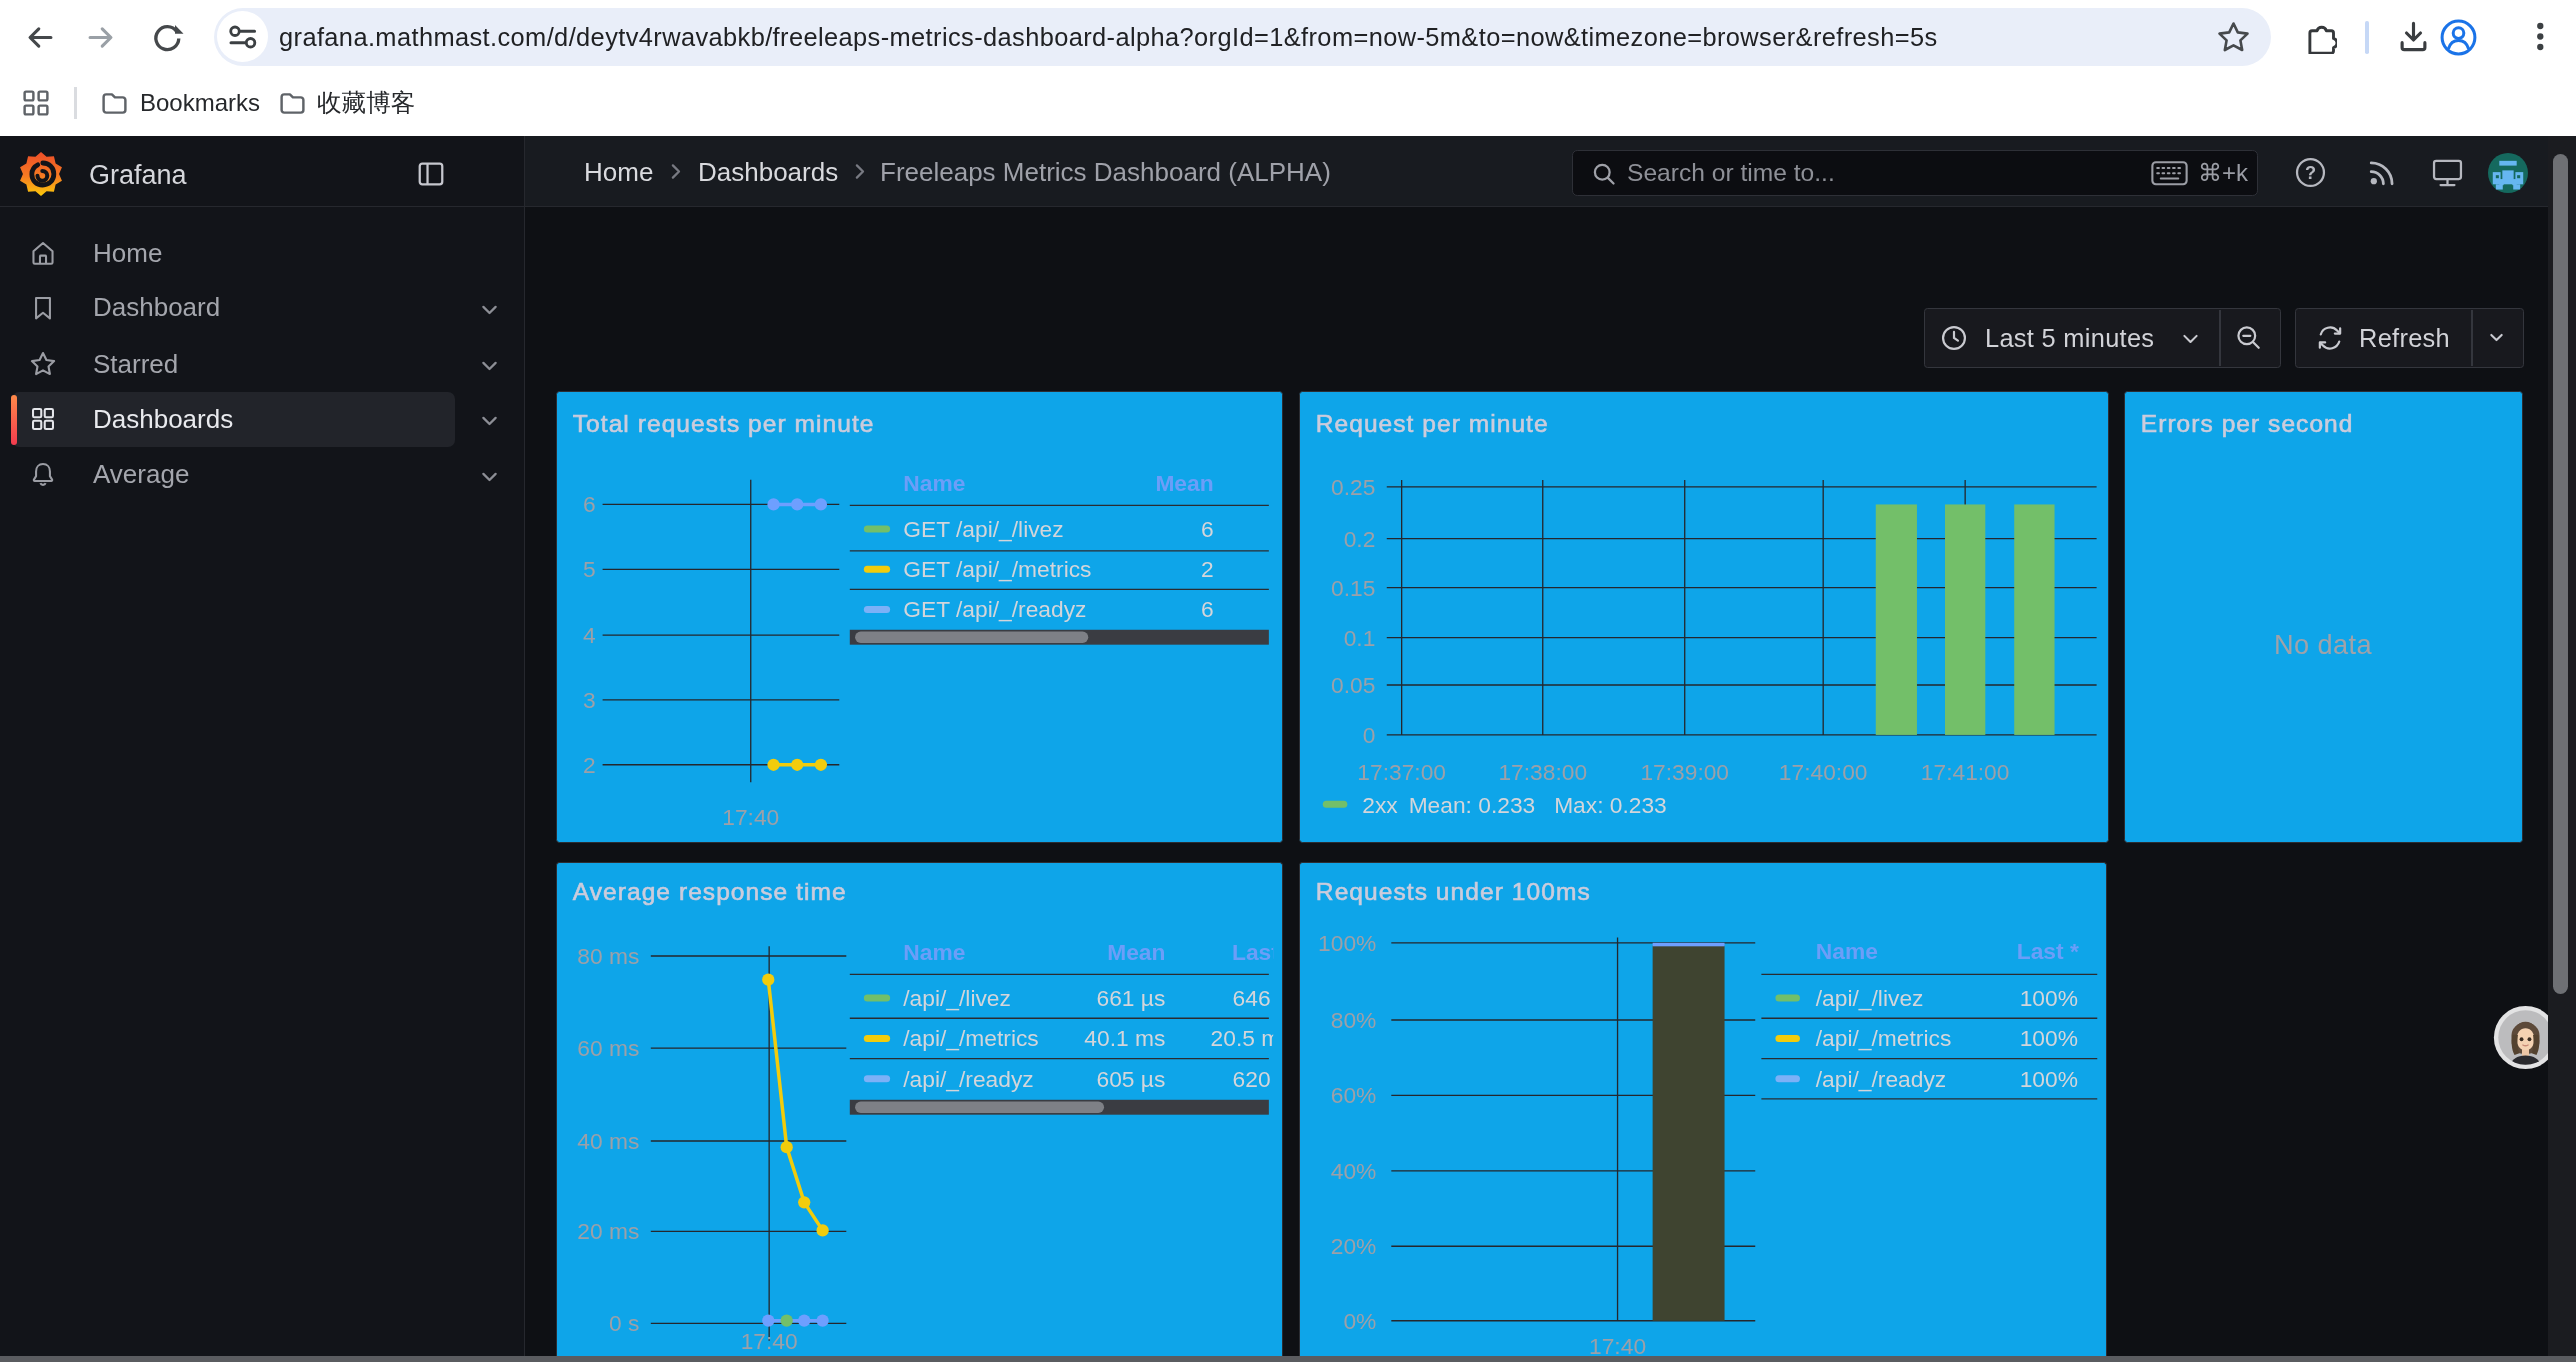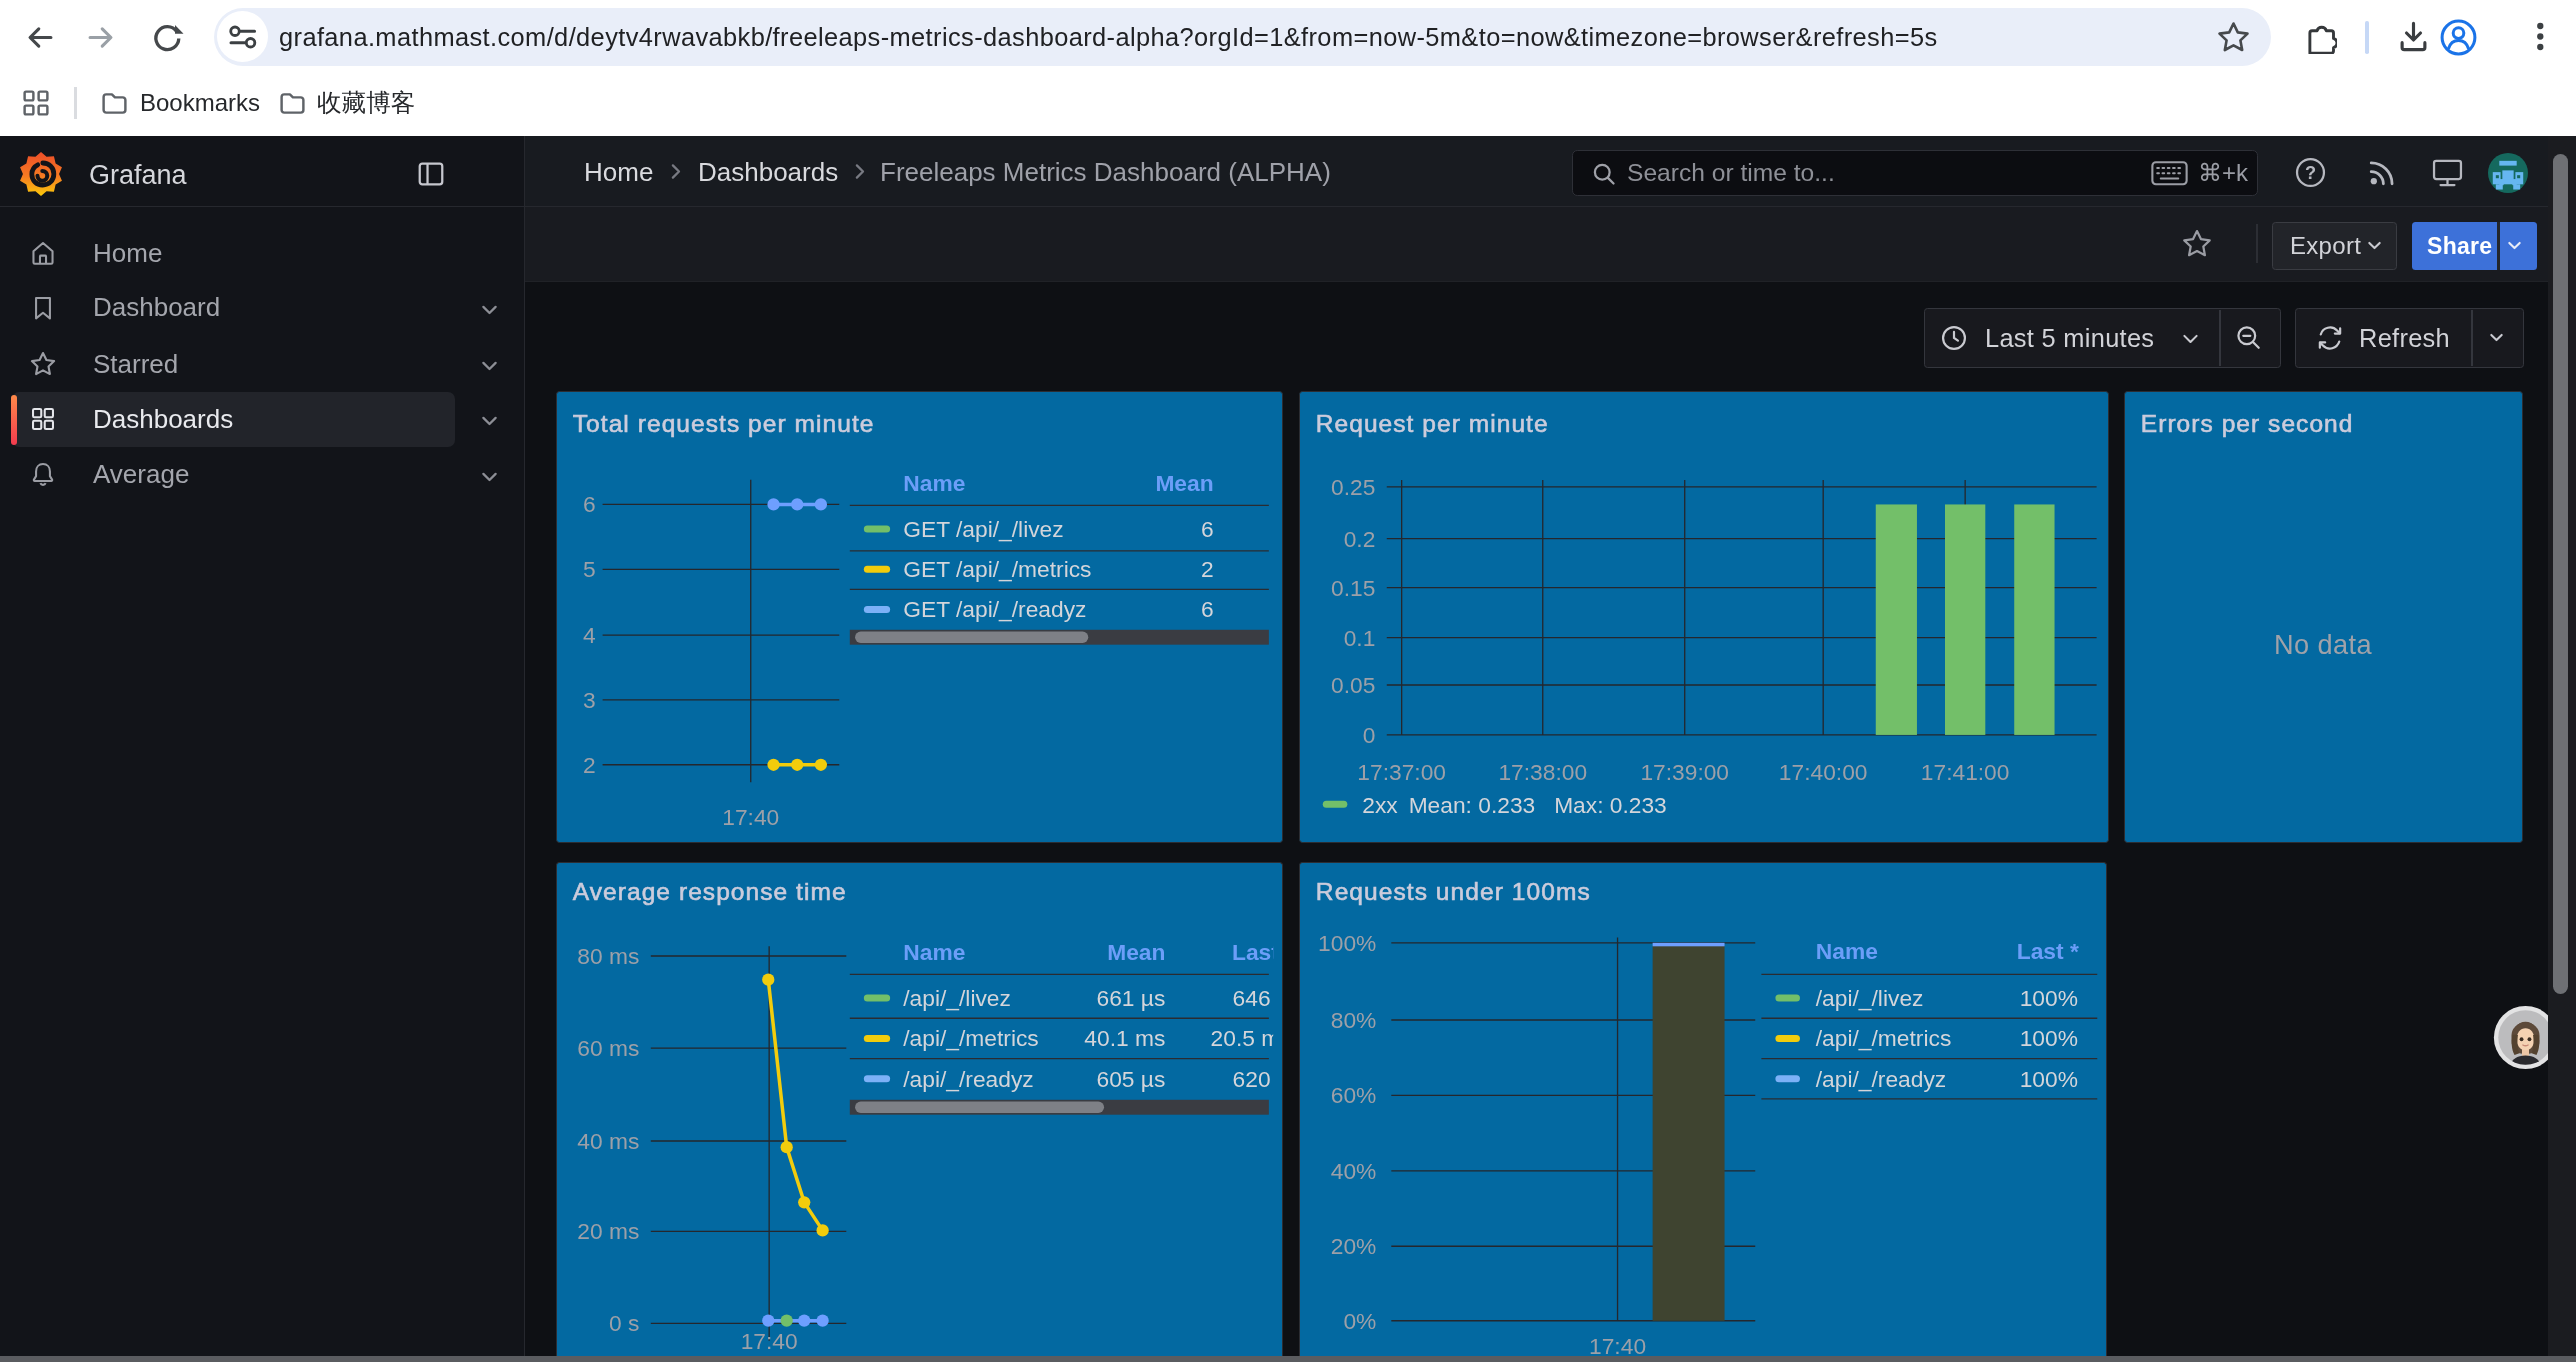--- a/index.html
+++ b/index.html
@@ -15,21 +15,21 @@
     font-size:25.4px; color:#202124; white-space:nowrap; letter-spacing:0.4px; }
   
   #app { position:absolute; left:0; top:136px; width:2576px; height:1227px; background:#0e1014; }
   #sidebar { position:absolute; left:0; top:0; width:525px; height:1227px;
     background:#121419; border-right:0.9px solid #26282e;text-decoration:underline; }
   #topnav { position:absolute; left:525px; top:0; width:2051px; height:71px;
     background:#181b20; border-bottom:0.9px solid #26282e; }
   #subnav { position:absolute; left:525px; top:71px; width:2051px; height:75px;
     background:#191b20; border-bottom:0.9px solid #202227; }
   .navtext { color:#d9dade; font-size:26px; }
-  .panel { position:absolute; background:#0369a1; border:0.9px solid #2b2d33; border-radius:3.5px; }
+  .panel { position:absolute; background:#0ea5e9; border:0.9px solid #2b2d33; border-radius:3.5px; }
   #bottomstrip { position:absolute; left:0; top:1220px; width:2576px; height:7px; background:#5a5c60; }
   #vtrack { position:absolute; left:2548px; top:0; width:28px; height:1227px; background:#1b1c20; }
   #vthumb { position:absolute; left:2553px; top:18.4px; width:15px; height:840px;
     background:#6e7074; border-radius:8px; }
   .btn { position:absolute; border:1.8px solid #34363d; border-radius:3.5px; background:#18191e; }
   .btxt { color:#d2d3d8; font-size:25.4px; white-space:nowrap; letter-spacing:0.3px; }
   svg text { font-family:"Liberation Sans", sans-serif; }
 </style>
 </head>
 <body>
@@ -214,37 +214,20 @@
           <rect x="31.5" y="22" width="9" height="14"></rect>
           <rect x="9" y="36" width="8" height="6"></rect>
           <rect x="29" y="36" width="8" height="6"></rect>
           <rect x="13" y="30" width="20" height="7"></rect>
         </g>
         <g fill="#15695e">
           <rect x="9" y="25.5" width="3.5" height="3.5"></rect>
           <rect x="33.5" y="25.5" width="3.5" height="3.5"></rect>
           <rect x="18" y="36" width="10" height="7"></rect>
         </g>
-      </svg>
-    </div>
-    <div id="subnav">
-      <svg class="abs" style="left:1656px;top:21px" width="32" height="32" viewBox="0 0 36 36">
-        <path d="M18 3.5 l4.4 9 9.9 1.4 -7.2 6.9 1.8 9.8 -8.9-4.7 -8.9 4.7 1.8-9.8 -7.2-6.9 9.9-1.4 z" fill="none" stroke="#9a9ca3" stroke-width="2.5" stroke-linejoin="round"></path>
-      </svg>
-      <div class="abs" style="left:1731px;top:16.7px;width:1.8px;height:39px;background:#2c2e34"></div>
-      <div class="btn" style="left:1747px;top:15px;width:125px;height:48px;background:#222429;border-color:#3a3c42"></div>
-      <div class="abs btxt" style="left:1765px;top:15px;height:48px;line-height:48px;font-size:24px">Export</div>
-      <svg class="abs" style="left:1840px;top:29px" width="19" height="19" viewBox="0 0 22 22">
-        <path d="M5 8 l6 6 6-6" fill="none" stroke="#c9cad0" stroke-width="2.4" stroke-linecap="round" stroke-linejoin="round"></path>
-      </svg>
-      <div class="abs" style="left:1887px;top:15px;width:125px;height:48px;border-radius:3.5px;background:#3d71d9"></div>
-      <div class="abs" style="left:1902px;top:15px;height:48px;line-height:48px;font-size:23px;font-weight:700;color:#fff;letter-spacing:0.3px">Share</div>
-      <div class="abs" style="left:1972px;top:15px;width:2.6px;height:48px;background:#23262b"></div>
-      <svg class="abs" style="left:1980px;top:29px" width="19" height="19" viewBox="0 0 22 22">
-        <path d="M5 8 l6 6 6-6" fill="none" stroke="#e8ecf7" stroke-width="2.4" stroke-linecap="round" stroke-linejoin="round"></path>
       </svg>
     </div>
 
     <div class="btn" style="left:1924px;top:172px;width:357px;height:60px"></div>
     <div class="abs" style="left:2219px;top:174px;width:1.8px;height:56px;background:#34363d"></div>
     <svg class="abs" style="left:1940px;top:188px" width="28" height="28" viewBox="0 0 32 32">
       <circle cx="16" cy="16" r="12.5" fill="none" stroke="#c9cad0" stroke-width="2.5"></circle>
       <path d="M16 9 v7 l4.5 3" fill="none" stroke="#c9cad0" stroke-width="2.5" stroke-linecap="round"></path>
     </svg>
     <div class="abs btxt" style="left:1985px;top:172px;height:60px;line-height:60px">Last 5 minutes</div>

